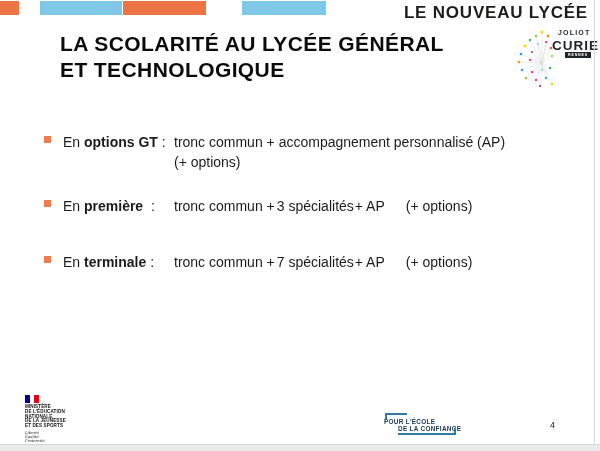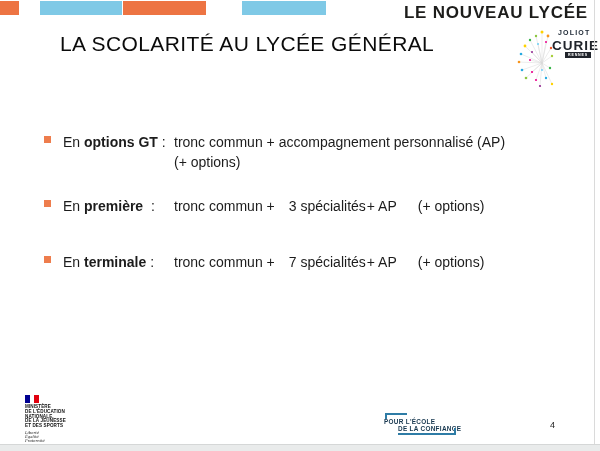--- a/index.html
+++ b/index.html
@@ -8,33 +8,33 @@
 
   
   .bar{position:absolute;top:1px;height:14px;}
   .bar.b1{left:0;width:19px;}
   .bar.b2{left:40px;width:82px;}
   .bar.b3{left:123px;width:83px;}
   .bar.b4{left:242px;width:84px;}
   .nouveau{position:absolute;top:3px;right:12px;font-size:17px;font-weight:700;letter-spacing:0.8px;color:#1d1d1b;white-space:nowrap;}
 
   
-  .title{position:absolute;left:60px;top:31px;font-size:21px;font-weight:400;letter-spacing:0.4px;line-height:26px;color:#0b0b0b;white-space:nowrap;}
+  .title{position:absolute;left:60px;top:31px;font-size:21px;font-weight:700;letter-spacing:0.4px;line-height:26px;color:#0b0b0b;white-space:nowrap;}
 
   
   .logo{position:absolute;left:516px;top:24px;width:84px;height:84px;}
 
   
   .bullet-row{position:absolute;left:44px;font-size:14px;color:#1c1c1c;line-height:20px;white-space:nowrap;}
   .row1{top:132px}.row2{top:196px}.row3{top:252px}
   .sq{position:absolute;left:0;top:4px;width:7px;height:7px;}
   .blabel{position:absolute;left:19px;top:0;}
   .blabel b{font-weight:700;}
   .bdesc{position:absolute;left:130px;top:0;}
-  .g1{margin-left:14px}.g2{margin-left:1px}.g3{margin-left:21px}
+  .g1{margin-left:2px}.g2{margin-left:1px}.g3{margin-left:21px}
 
   
   .ministry{position:absolute;left:25px;top:395px;color:#111;}
   .flag{display:flex;width:14px;height:8px;margin-bottom:2px;}
   .flag .fb{width:5px;background:#000091;}
   .flag .fw{width:4px;background:#ffffff;}
   .flag .fr{width:5px;background:#E1000F;}
   .mline{font-size:4.6px;font-weight:700;line-height:4.8px;letter-spacing:0.1px;}
   .motto{margin-top:2px;font-family:"DejaVu Serif",serif;font-style:italic;font-size:3.8px;line-height:4px;color:#222;}
 
@@ -59,20 +59,21 @@
 <div id="slide">
 
   <div class="bar b1" style="background: rgb(237, 116, 67);"></div>
   <div class="bar b2" style="background: rgb(127, 201, 230);"></div>
   <div class="bar b3" style="background: rgb(237, 116, 67);"></div>
   <div class="bar b4" style="background: rgb(127, 201, 230);"></div>
   <div class="nouveau">LE NOUVEAU LYCÉE</div>
 
   <div class="title">
     <div>LA SCOLARITÉ AU LYCÉE GÉNÉRAL</div>
+    <div>ET TECHNOLOGIQUE</div>
   </div>
 
   <svg class="logo" viewBox="0 0 84 84">
     <g stroke="#d8d8d8" stroke-width="0.5">
       <line x1="26" y1="39" x2="26" y2="8"></line>
         <line x1="26" y1="39" x2="20" y2="12"></line>
       <line x1="26" y1="39" x2="32" y2="12"></line>
         <line x1="26" y1="39" x2="14" y2="16"></line>
       <line x1="26" y1="39" x2="30" y2="18"></line>
         <line x1="26" y1="39" x2="9" y2="22"></line>

